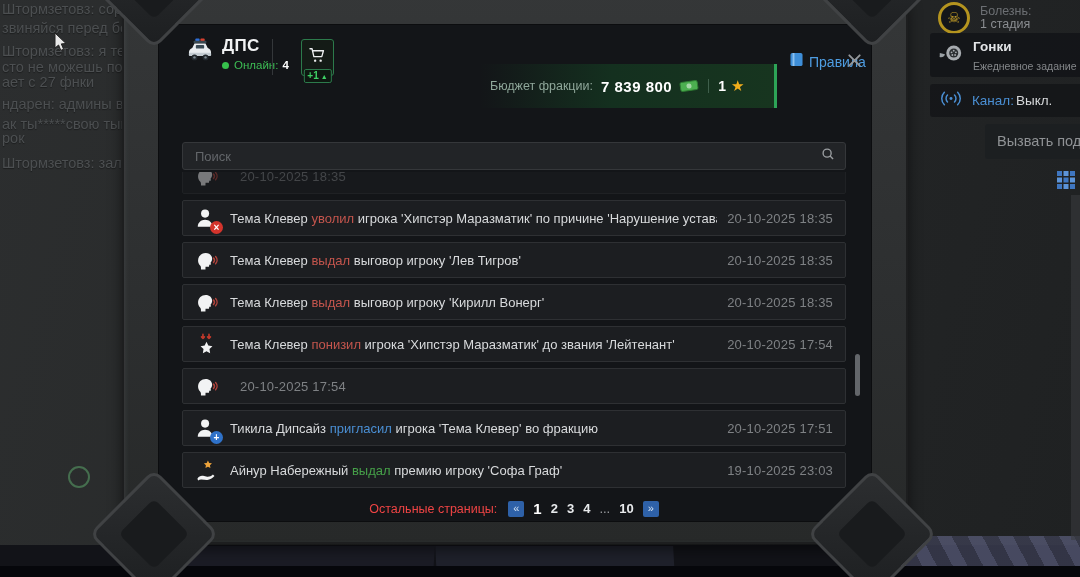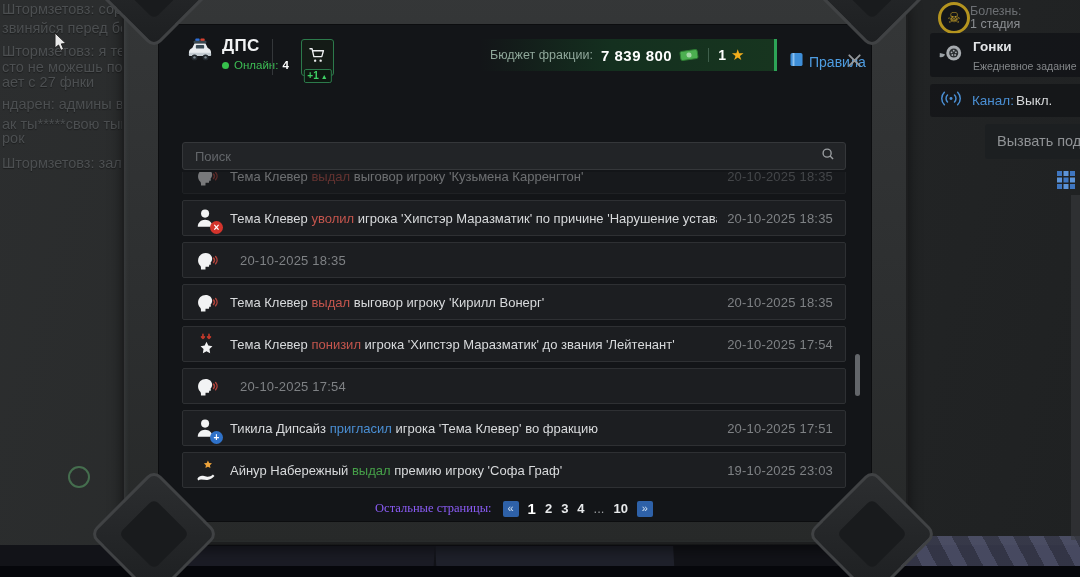--- a/index.html
+++ b/index.html
@@ -16,21 +16,21 @@
   .bg-stripes{position:absolute;left:898px;top:536px;width:182px;height:42px;opacity:.75;z-index:0;
     background:repeating-linear-gradient(62deg,#585b78 0 13px,#3e4055 13px 27px);}
   .bg-strip-bottom{position:absolute;left:0;top:566px;width:1080px;height:11px;background:#06070b;z-index:0;}
   .right-strip{position:absolute;left:1071px;top:195px;width:9px;height:345px;background:#3b3d40;opacity:.55;z-index:0;}
   .green-ring{position:absolute;left:68px;top:466px;width:22px;height:22px;border-radius:50%;border:2px solid rgba(96,176,112,.5);z-index:1;}
   .cursor{position:absolute;left:54px;top:32px;z-index:30;}
   
   .hud{position:absolute;z-index:2;}
   .disease{left:930px;top:0;width:150px;height:36px;display:flex;align-items:center;}
   .disease-circle{width:32px;height:32px;border-radius:50%;background:#141619;border:3px solid #b4941f;display:flex;align-items:center;justify-content:center;color:#c9a227;font-size:15px;margin-left:8px;}
-  .disease-text{line-height:13px;}
+  .disease-text{margin-left:10px;line-height:13px;}
   .disease-label{font-size:12.5px;color:#6c6f73;}
   .disease-value{font-size:12.5px;color:#8b8e92;}
   .races{left:930px;top:33px;width:152px;height:44px;background:rgba(17,19,22,.8);border-radius:3px;display:flex;align-items:center;padding-left:8px;}
   .races-text{margin-left:9px;}
   .races-title{font-size:13.5px;font-weight:bold;color:#e3e5e7;}
   .races-sub{font-size:10.5px;color:#84878a;margin-top:6px;}
   .channel{left:930px;top:84px;width:152px;height:33px;background:rgba(17,19,22,.7);border-radius:3px;display:flex;align-items:center;padding-left:9px;}
   .channel-text{margin-left:9px;font-size:13.5px;}
   .channel-label{color:#4a8fd4;}
   .channel-value{color:#d6d8da;margin-left:2px;}
@@ -53,21 +53,21 @@
   .hdr-title{position:absolute;left:64px;top:12px;font-size:17px;font-weight:bold;color:#f1f2f3;letter-spacing:.3px;}
   .hdr-online{position:absolute;left:64px;top:35px;font-size:11.5px;display:flex;align-items:center;}
   .dot{width:7px;height:7px;border-radius:50%;background:#36c04c;margin-right:5px;}
   .online-label{color:#3dbd54;} .online-count{color:#fff;font-weight:bold;margin-left:4px;}
   .vdiv{position:absolute;left:114px;top:15px;width:1px;height:36px;background:#34373a;}
   .cart-btn{position:absolute;left:143px;top:15px;width:33px;height:37px;border:1px solid #2c7a4b;border-radius:3px;
     background:#141b16;display:flex;align-items:center;justify-content:center;}
   .cart-badge{position:absolute;left:50%;transform:translateX(-50%);bottom:-8px;background:#0e1811;border:1px solid #2c7a4b;
     border-radius:2px;color:#3ed165;font-size:10px;font-weight:bold;padding:0 3px;line-height:11px;white-space:nowrap;}
   .cart-badge::after{content:"▲";font-size:7px;margin-left:2px;}
-  .budget{position:absolute;left:322px;top:15px;width:297px;height:32px;display:flex;align-items:center;padding:12px 10px;
+  .budget{position:absolute;left:322px;top:40px;width:297px;height:44px;display:flex;align-items:center;padding:12px 10px;
     background:linear-gradient(90deg,rgba(20,48,31,0) 0%,#14301f 45%,#17351f 100%);border-right:3px solid #2da457;}
   .budget-label{font-size:12.5px;color:#8fa79a;margin-right:8px;}
   .budget-amount{font-size:15px;font-weight:bold;color:#fff;letter-spacing:.5px;}
   .budget .money{margin-left:7px;display:flex;}
   .budget-sep{width:1px;height:14px;background:#3f5f4c;margin:0 9px;}
   .budget-stars{font-size:14px;font-weight:bold;color:#fff;}
   .star-ico::before{content:"★";color:#f2ae1c;font-size:15px;margin-left:5px;}
   .rules{position:absolute;left:632px;top:28px;display:flex;align-items:center;cursor:pointer;}
   .rules-label{color:#4e9de2;font-size:14px;margin-left:6px;}
   .close-btn{position:absolute;left:688px;top:28px;width:18px;height:18px;cursor:pointer;}
@@ -83,21 +83,21 @@
   .log-row{flex:0 0 36px;height:36px;display:flex;align-items:center;background:#1c1e21;border:1px solid #2e3033;border-radius:2px;padding:0 12px 0 8px;}
   .log-row.clipped{margin-top:-14px;opacity:.45;}
   .ri{position:relative;width:30px;height:26px;display:flex;align-items:center;justify-content:center;margin-right:9px;flex:0 0 30px;}
   .badge{position:absolute;right:-2px;bottom:-3px;width:13px;height:13px;border-radius:50%;display:flex;align-items:center;justify-content:center;
     font-size:10px;font-weight:bold;color:#fff;line-height:1;}
   .badge.red{background:#d3342c;} .badge.blue{background:#2f72c9;}
   .log-text{flex:1;font-size:13px;color:#d8dadc;white-space:nowrap;overflow:hidden;}
   .log-time{font-size:13px;color:#7e8184;margin-left:10px;letter-spacing:.2px;}
   .scroll-thumb{position:absolute;left:697px;top:330px;width:5px;height:42px;background:#63666a;border-radius:2.5px;cursor:pointer;}
   .pagination{position:absolute;left:24px;top:476px;width:664px;display:flex;align-items:center;justify-content:center;gap:9px;}
-  .pg-label{font-size:12.5px;color:#8b5cf6;margin-right:2px;font-family:Liberation Serif, serif;}
+  .pg-label{font-size:12.5px;color:#ef4444;margin-right:2px;}
   .pg-btn{width:16px;height:16px;background:#2e61a8;border-radius:2px;color:#cfe0f2;font-size:11px;line-height:15px;text-align:center;cursor:pointer;}
   .pg-num{font-size:13px;font-weight:bold;color:#e8eaec;cursor:pointer;}
   .pg-num.current{font-size:15px;color:#fff;}
   .pg-dots{font-size:13px;color:#9b9ea1;}
 </style>
 </head>
 <body>
 
 <div class="stage">
 
@@ -263,21 +263,20 @@
 
     <div class="loglist" id="loglist">
         <div class="log-row clipped">
     <span class="ri">
             <svg viewBox="0 0 24 24" width="23" height="23">
               <path d="M6.2 21.5c0-1.8.3-3-.9-4.3C4 15.8 3.2 14 3.2 12 3.2 7.4 6.8 4.2 11.2 4.2c3.8 0 6.7 2.5 6.7 6 0 2-.9 3.2-1.7 4.1l.6 1.8-1.9.3-.3 2-3.6.1-.1 3z" fill="#f2f3f4"></path>
               <path d="M19.3 9.3c1.2 1.3 1.2 3.4 0 4.7" stroke="#b4443c" stroke-width="1.5" fill="none" stroke-linecap="round"></path>
               <path d="M21.5 7.8c2 2.2 2 5.5 0 7.7" stroke="#b4443c" stroke-width="1.5" fill="none" stroke-linecap="round"></path>
             </svg>
           </span>
-    <span class="log-text"><span class="pre">Тема Клевер </span><span class="action" style="color: rgb(196, 85, 77);">выдал</span><span class="post"> выговор игроку 'Кузьмена Карренгтон'</span></span>
     <span class="log-time">20-10-2025 18:35</span>
   </div>
         <div class="log-row">
     <span class="ri">
             <svg viewBox="0 0 24 24" width="22" height="22">
               <circle cx="11" cy="7.2" r="4.4" fill="#f2f3f4"></circle>
               <path d="M3 21.5c0-4.6 3.6-7.6 8-7.6s8 3 8 7.6z" fill="#f2f3f4"></path>
             </svg>
             <span class="badge red">×</span>
           </span>
@@ -285,20 +284,21 @@
     <span class="log-time">20-10-2025 18:35</span>
   </div>
         <div class="log-row">
     <span class="ri">
             <svg viewBox="0 0 24 24" width="23" height="23">
               <path d="M6.2 21.5c0-1.8.3-3-.9-4.3C4 15.8 3.2 14 3.2 12 3.2 7.4 6.8 4.2 11.2 4.2c3.8 0 6.7 2.5 6.7 6 0 2-.9 3.2-1.7 4.1l.6 1.8-1.9.3-.3 2-3.6.1-.1 3z" fill="#f2f3f4"></path>
               <path d="M19.3 9.3c1.2 1.3 1.2 3.4 0 4.7" stroke="#b4443c" stroke-width="1.5" fill="none" stroke-linecap="round"></path>
               <path d="M21.5 7.8c2 2.2 2 5.5 0 7.7" stroke="#b4443c" stroke-width="1.5" fill="none" stroke-linecap="round"></path>
             </svg>
           </span>
+    <span class="log-text"><span class="pre">Тема Клевер </span><span class="action" style="color: rgb(196, 85, 77);">выдал</span><span class="post"> выговор игроку 'Лев Тигров'</span></span>
     <span class="log-time">20-10-2025 18:35</span>
   </div>
         <div class="log-row">
     <span class="ri">
             <svg viewBox="0 0 24 24" width="23" height="23">
               <path d="M6.2 21.5c0-1.8.3-3-.9-4.3C4 15.8 3.2 14 3.2 12 3.2 7.4 6.8 4.2 11.2 4.2c3.8 0 6.7 2.5 6.7 6 0 2-.9 3.2-1.7 4.1l.6 1.8-1.9.3-.3 2-3.6.1-.1 3z" fill="#f2f3f4"></path>
               <path d="M19.3 9.3c1.2 1.3 1.2 3.4 0 4.7" stroke="#b4443c" stroke-width="1.5" fill="none" stroke-linecap="round"></path>
               <path d="M21.5 7.8c2 2.2 2 5.5 0 7.7" stroke="#b4443c" stroke-width="1.5" fill="none" stroke-linecap="round"></path>
             </svg>
           </span>

